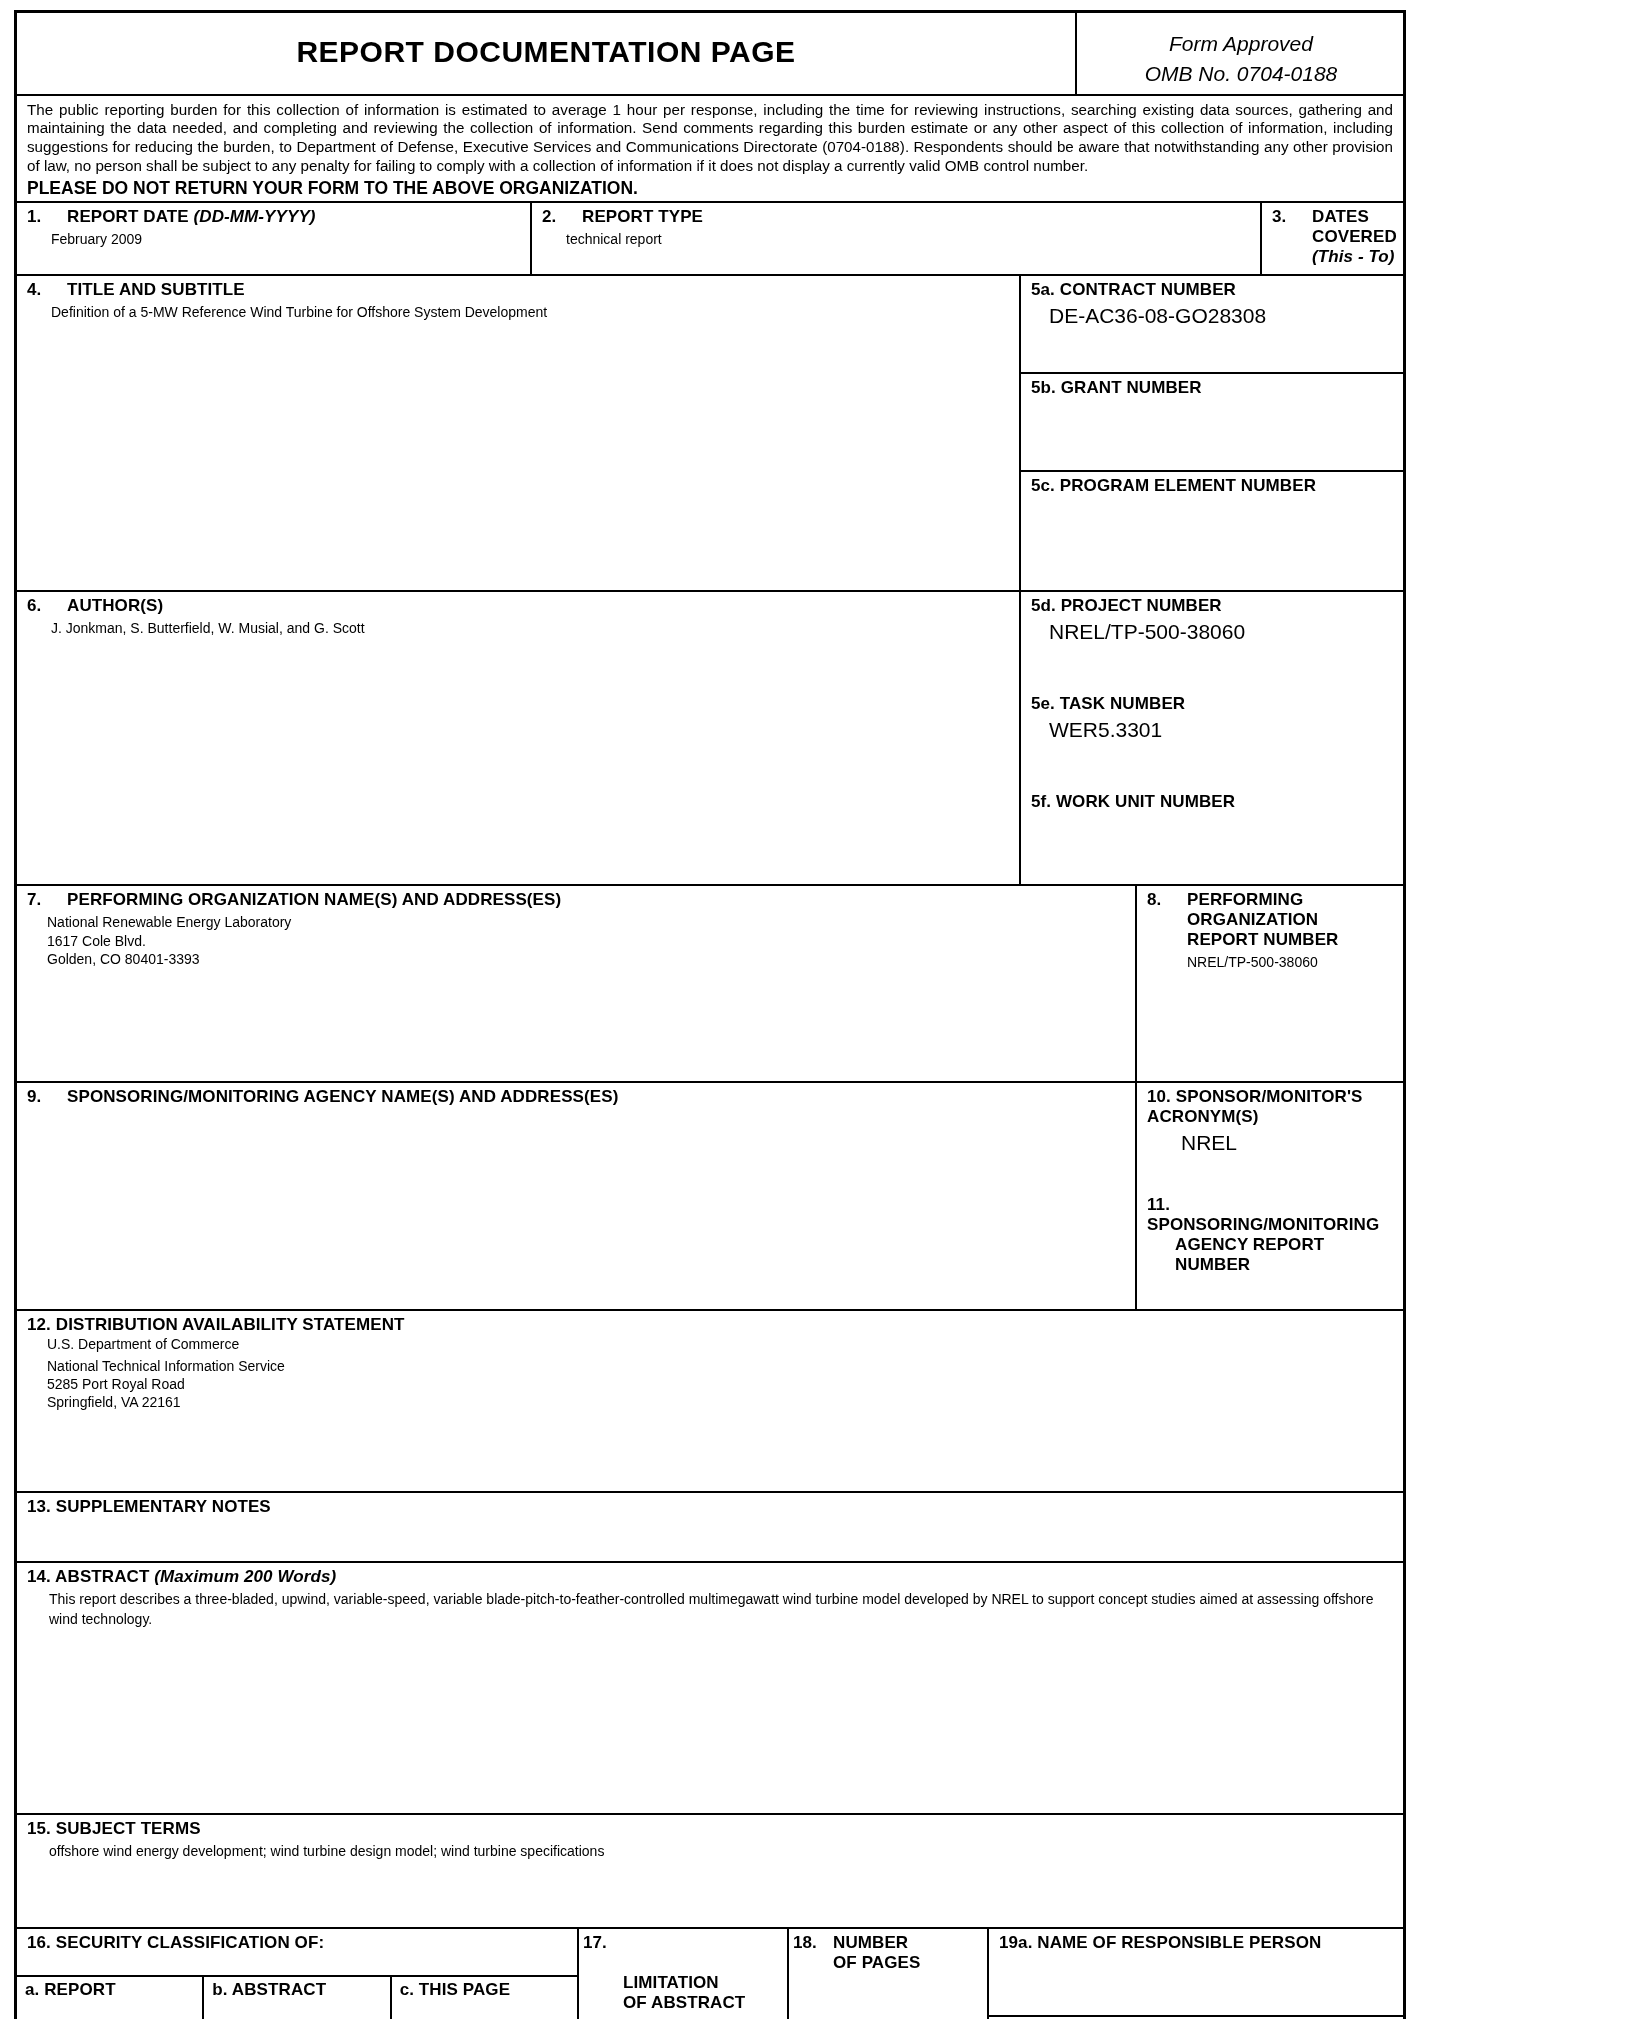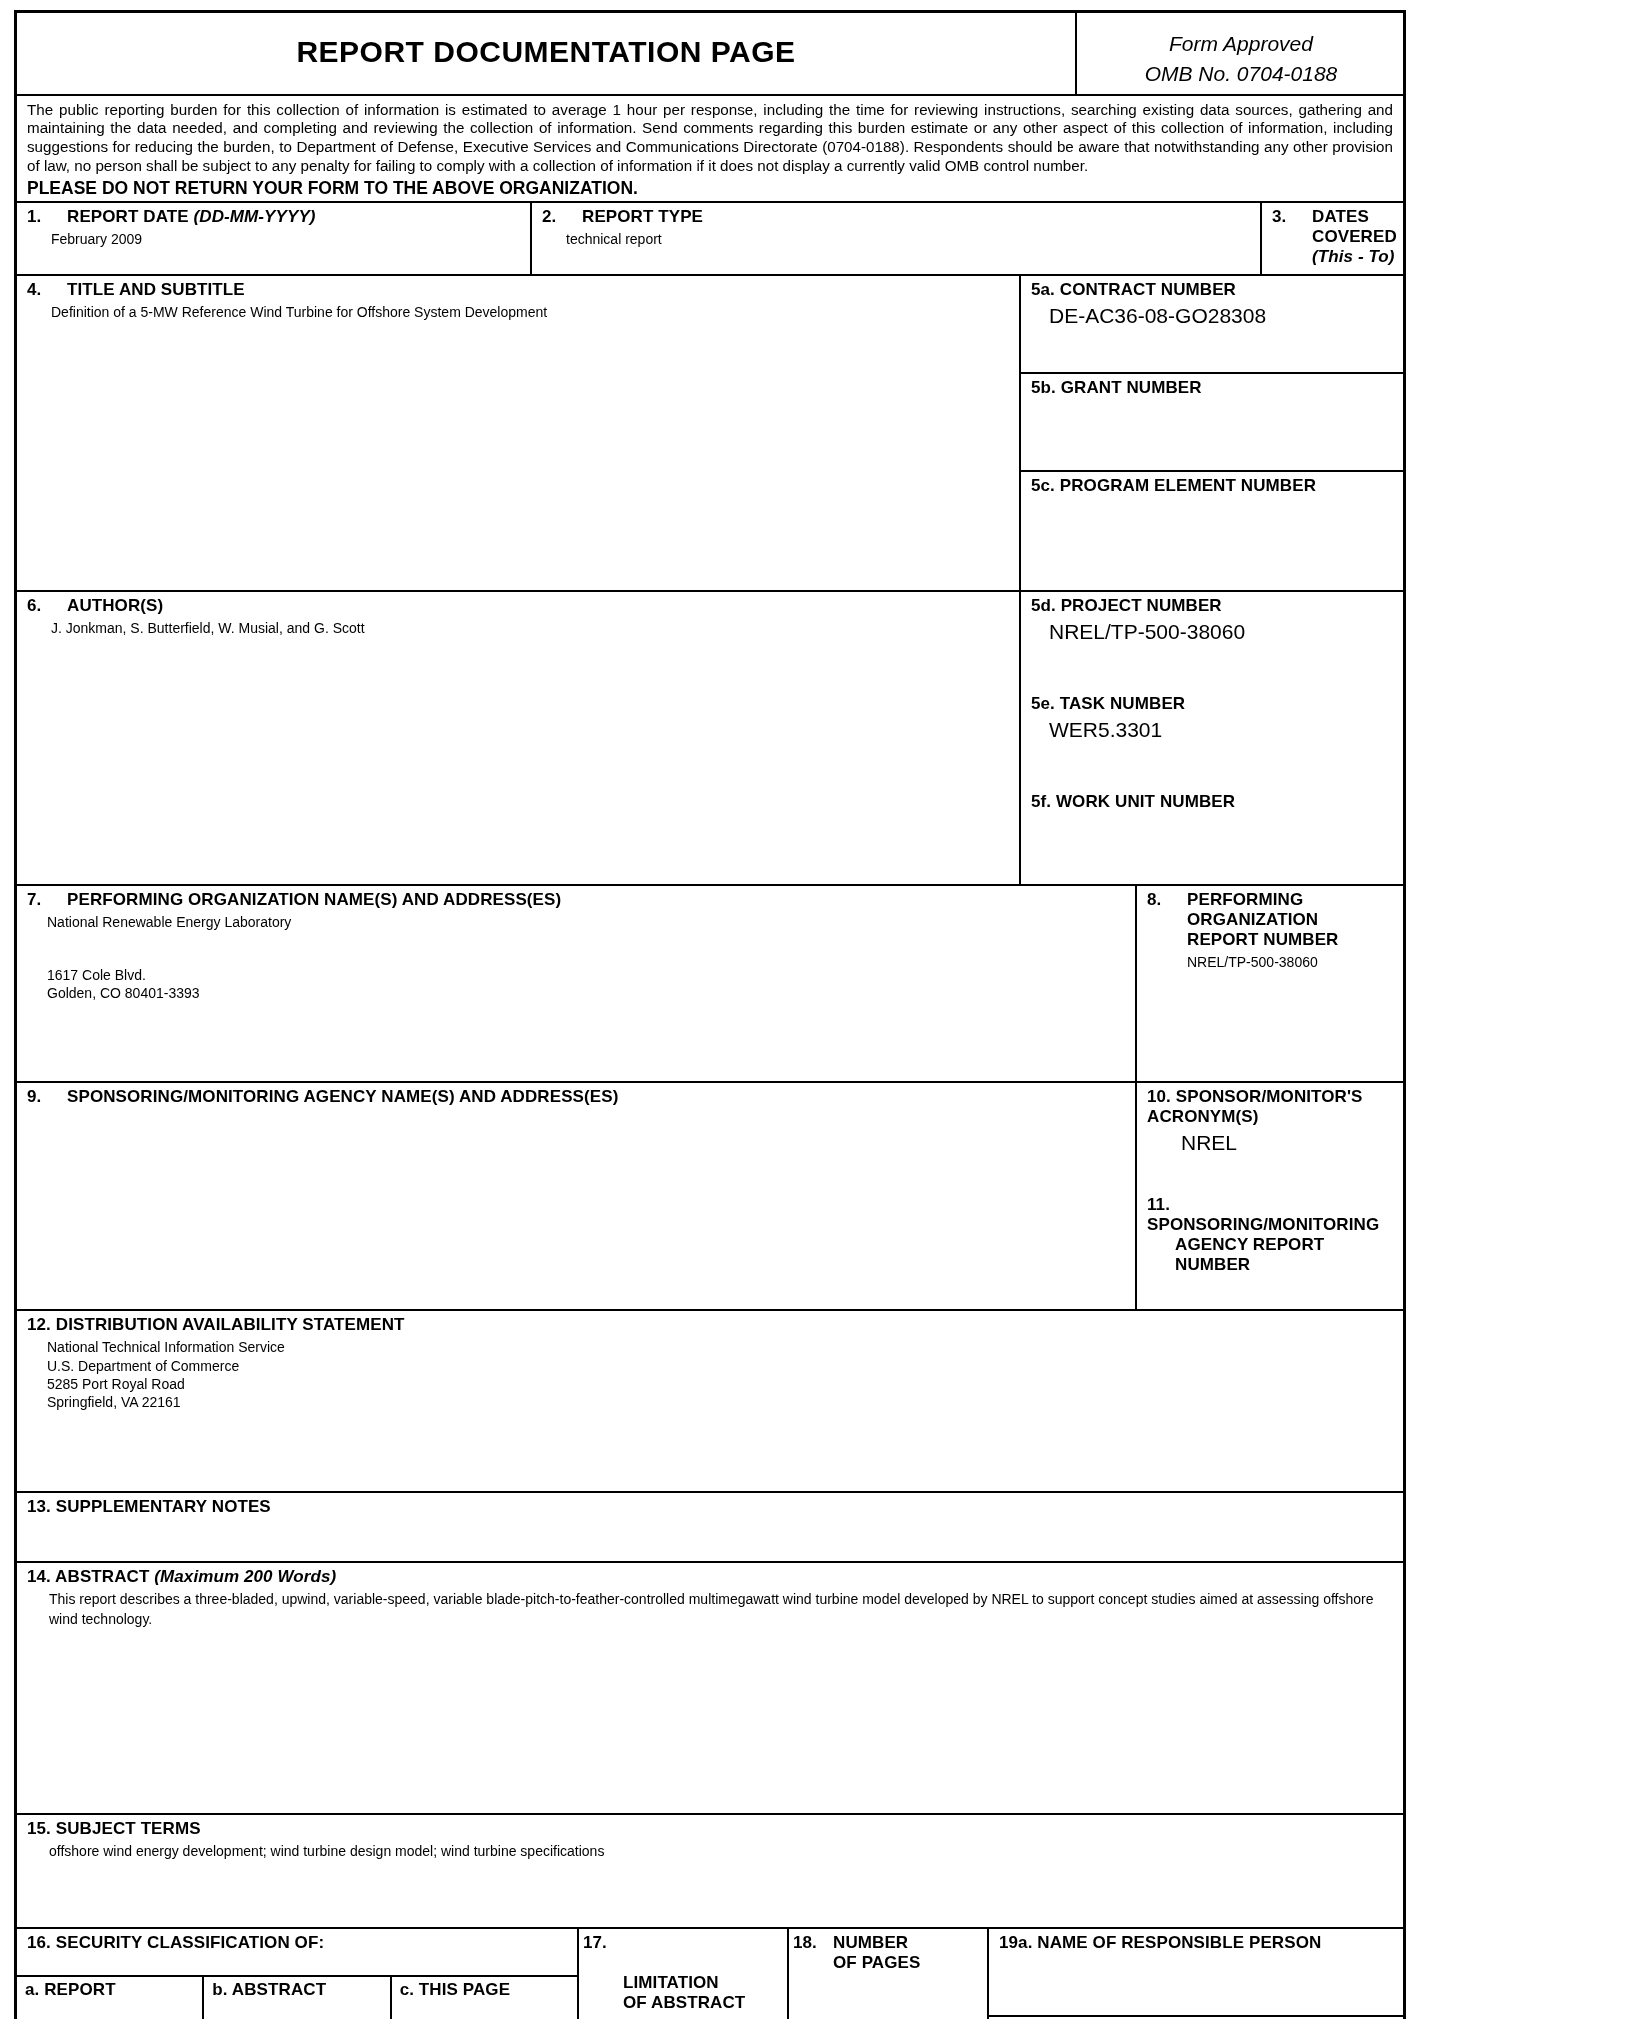--- a/index.html
+++ b/index.html
@@ -253,21 +253,21 @@
       </div>
     </div>
 
     <div class="row r4">
       <div class="cell vline left">
         <div class="hang">
           <div class="n num">7.</div>
           <div class="t lbl">PERFORMING ORGANIZATION NAME(S) AND ADDRESS(ES)</div>
         </div>
         <div class="val" style="padding-left:20px;">National Renewable Energy Laboratory</div>
-        <div class="val" style="padding-left:20px;padding-top:0;margin-top:34px;">1617 Cole Blvd.</div>
+        <div class="val" style="padding-left:20px;padding-top:0;">1617 Cole Blvd.</div>
         <div class="val" style="padding-left:20px;padding-top:0;">Golden, CO 80401-3393</div>
       </div>
       <div class="cell right">
         <div class="hang">
           <div class="n num">8.</div>
           <div class="t lbl">
             <div>PERFORMING ORGANIZATION</div>
             <div>REPORT NUMBER</div>
           </div>
         </div>
@@ -292,22 +292,22 @@
           <div class="lbl">11. SPONSORING/MONITORING</div>
           <div class="lbl" style="padding-left:28px;">AGENCY REPORT NUMBER</div>
           <div class="val-sm"></div>
         </div>
       </div>
     </div>
 
     <div class="row r6">
       <div class="cell c">
         <div class="lbl">12. DISTRIBUTION AVAILABILITY STATEMENT</div>
+        <div class="val" style="padding-left:20px;padding-top:0;">U.S. Department of Commerce</div>
         <div class="val" style="padding-left:20px;">National Technical Information Service</div>
-        <div class="val" style="padding-left:20px;padding-top:0;">U.S. Department of Commerce</div>
         <div class="val" style="padding-left:20px;padding-top:0;">5285 Port Royal Road</div>
         <div class="val" style="padding-left:20px;padding-top:0;">Springfield, VA 22161</div>
       </div>
     </div>
 
     <div class="row r7">
       <div class="cell c">
         <div class="lbl">13. SUPPLEMENTARY NOTES</div>
         <div class="val"></div>
       </div>

